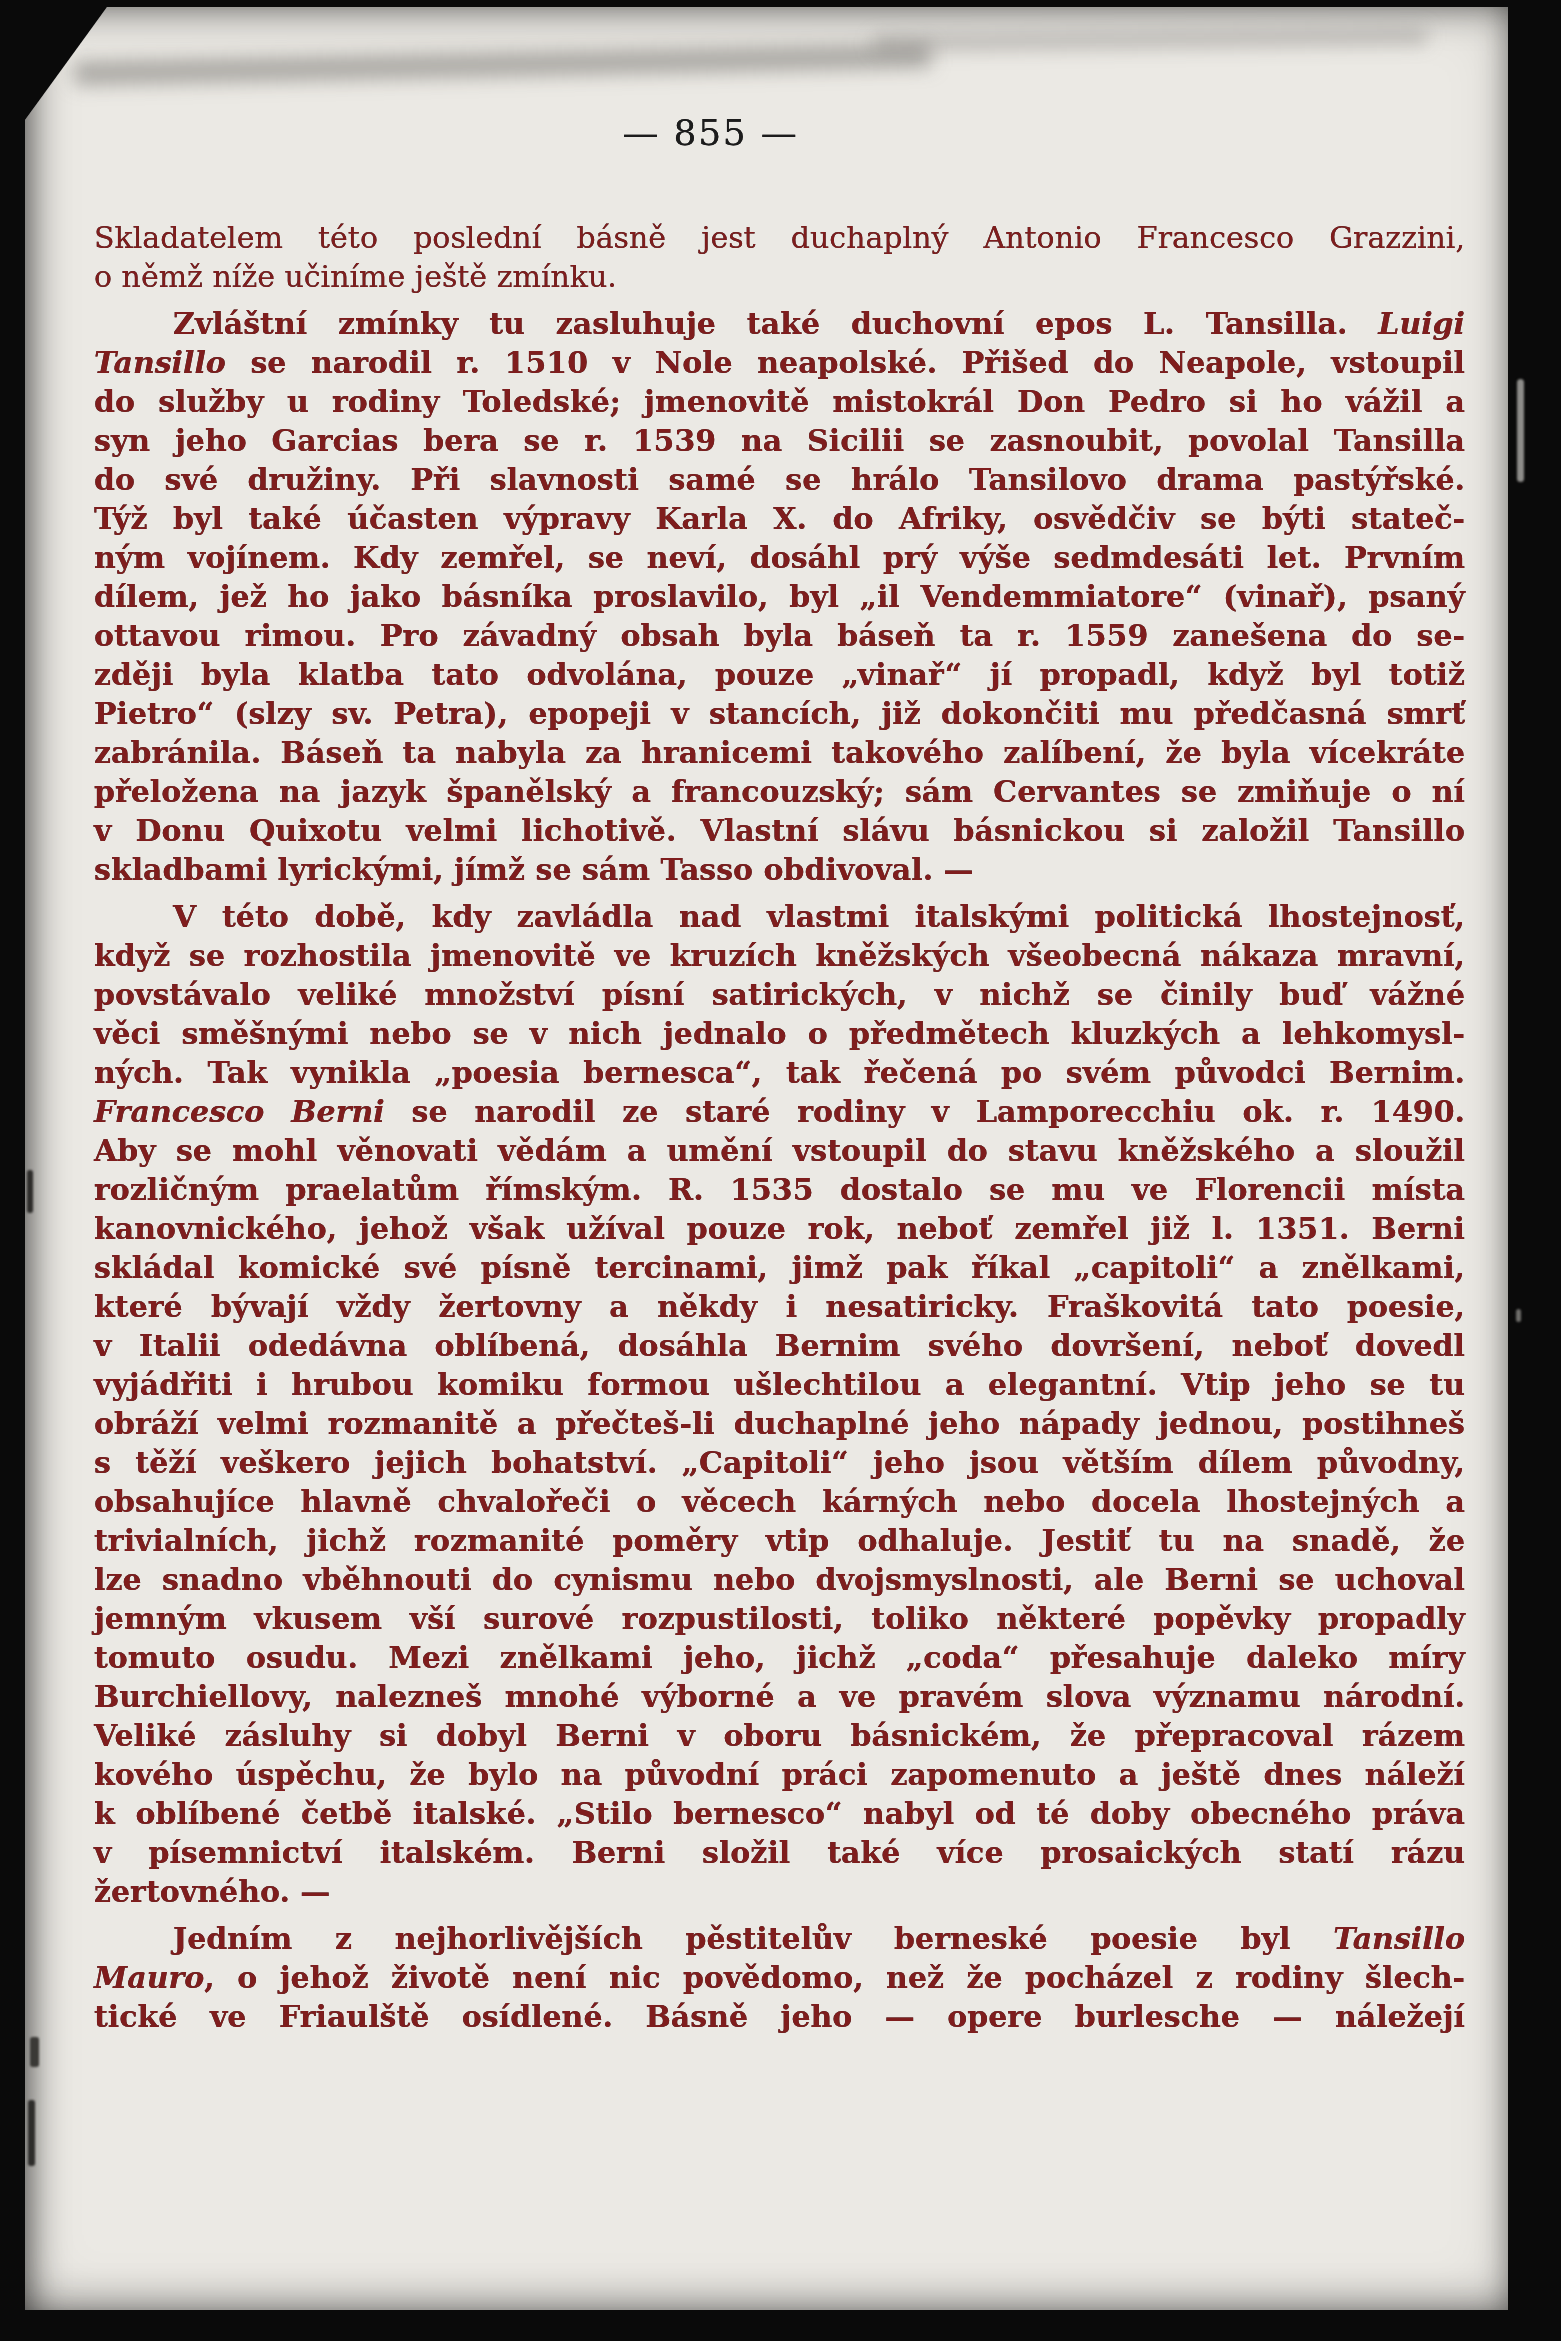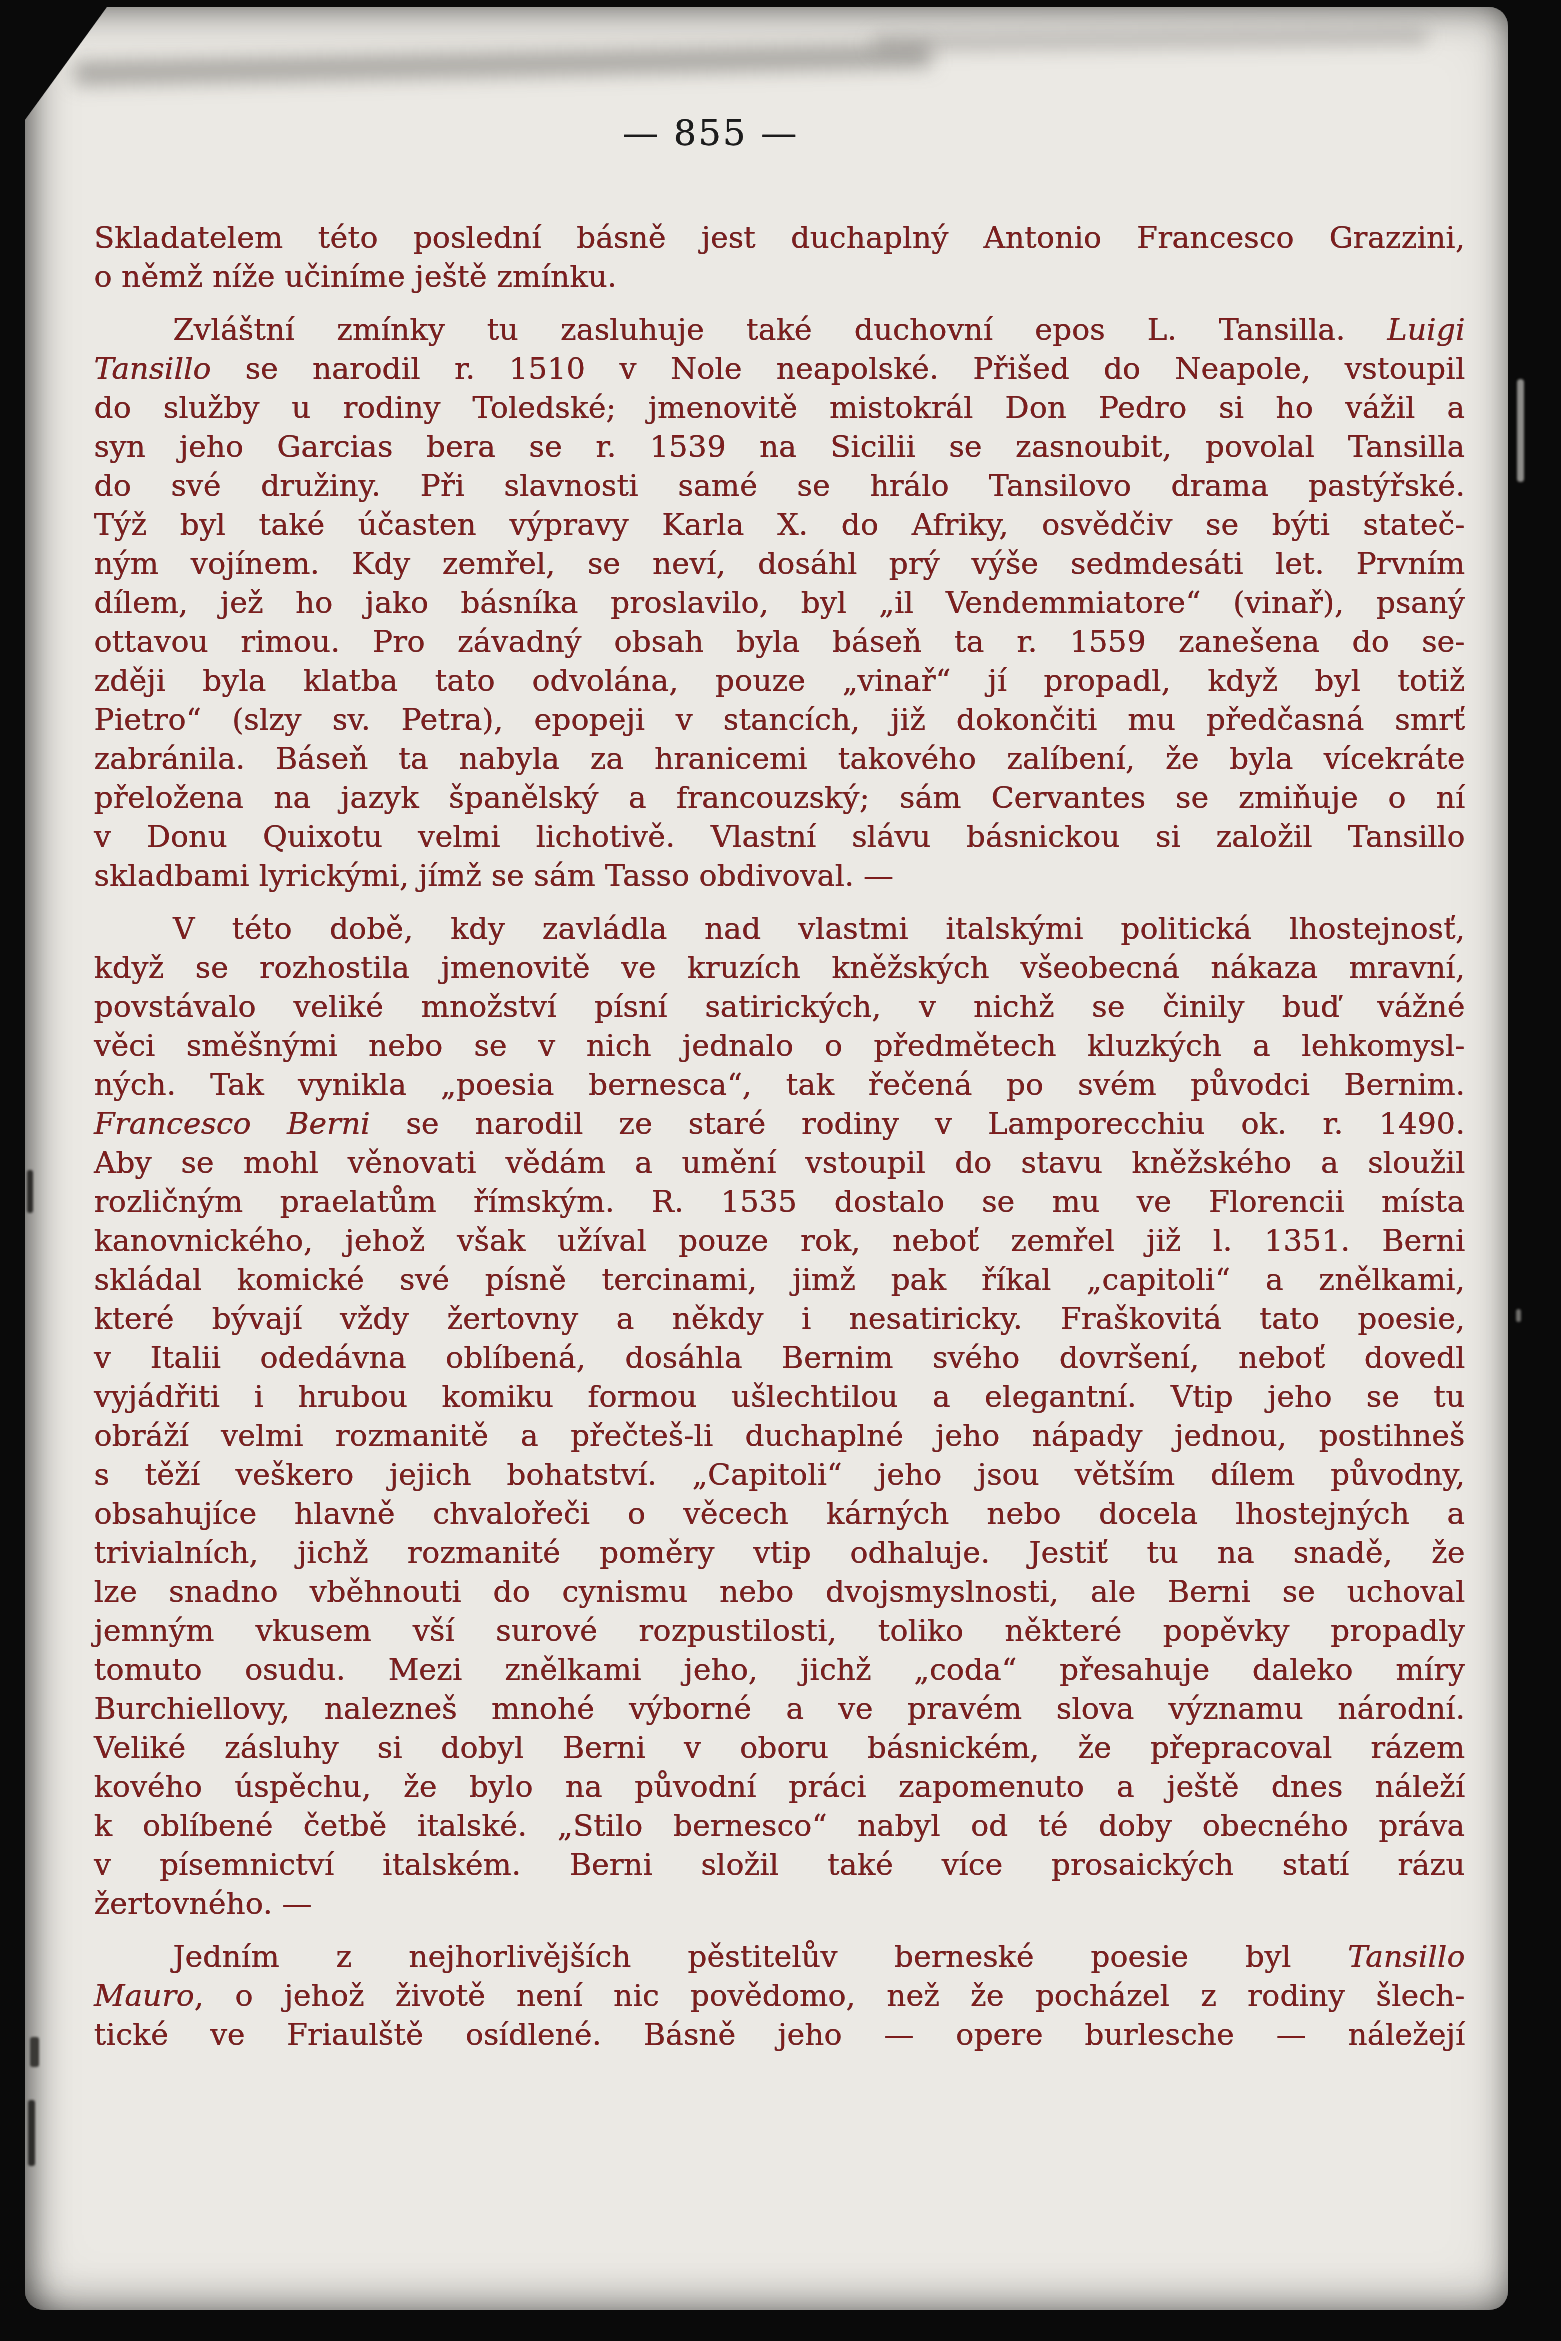--- a/index.html
+++ b/index.html
@@ -15,21 +15,20 @@
     position:absolute;
     left:25px; top:7.1px; right:54px; bottom:32px;
     background:#ebe9e4;
     clip-path: polygon(82px 0, 100% 0, 100% 100%, 0 100%, 0 113px);
     box-shadow:
       inset 0 0 63px rgba(0,0,0,.13),
       inset 25px 0 34px -18px rgba(0,0,0,.5),
       inset -19.6px 0 29px -16px rgba(0,0,0,.28),
       inset 0 -25px 39px -19.6px rgba(0,0,0,.33),
       inset 0 27px 36px -23px rgba(0,0,0,.35);
-    border-radius: 19px;
   }
   .top-edge-shadow {
     position:absolute; left:49px; top:46px; width:857px; height:23px;
     background:rgba(100,97,93,.5);
     filter:blur(9.8px);
     transform:rotate(-1.2deg);
   }
   .top-edge-shadow2 {
     position:absolute; left:848px; top:25px; width:554px; height:16px;
     background:rgba(110,107,103,.35);
@@ -45,21 +44,21 @@
     letter-spacing:1.8px;
     color:#1c1c1c;
     text-shadow:0 0 0.5px rgba(10,10,10,.9);
   }
   .text-block {
     position:absolute;
     left:69px; top:211px;
     width:1371px;
     color:#7f1d1d;
   }
-  .paragraph + .paragraph { margin-top:14px; }
+  .paragraph + .paragraph { margin-top:8px;font-weight:bold; }
   .line {
     font-size:30px;
     line-height:39px;
     height:39px;
     text-align:justify;
     text-shadow:0 0 0.6px rgba(12,12,12,.85);
     white-space:normal;
   }
   .line.just { text-align-last:justify; }
   .line.indent { padding-left:79px; }

